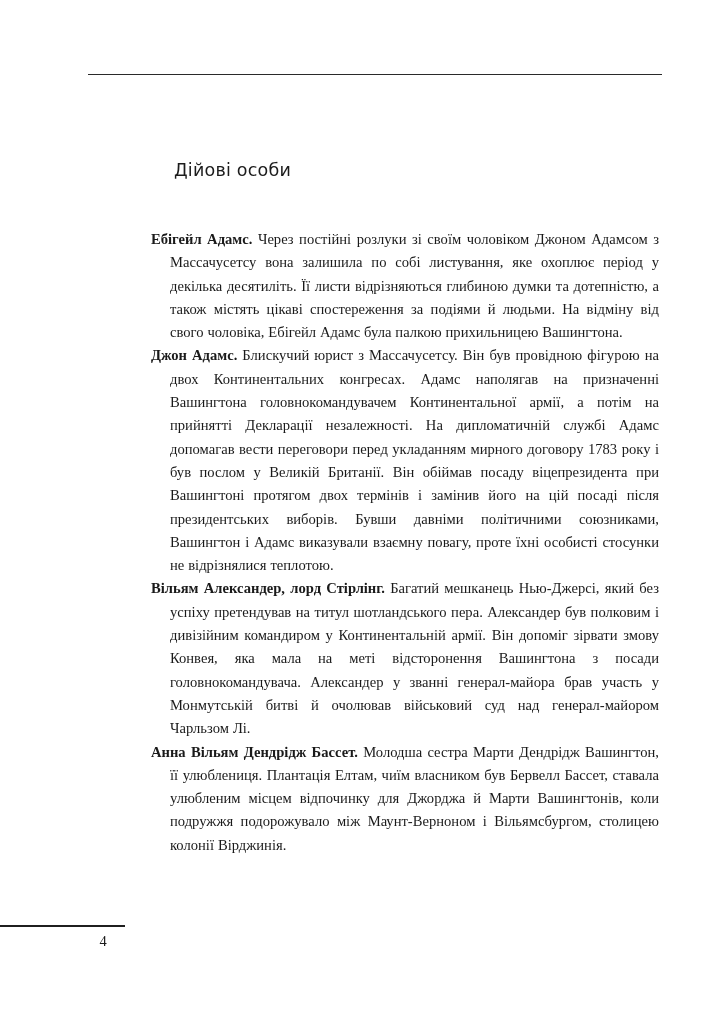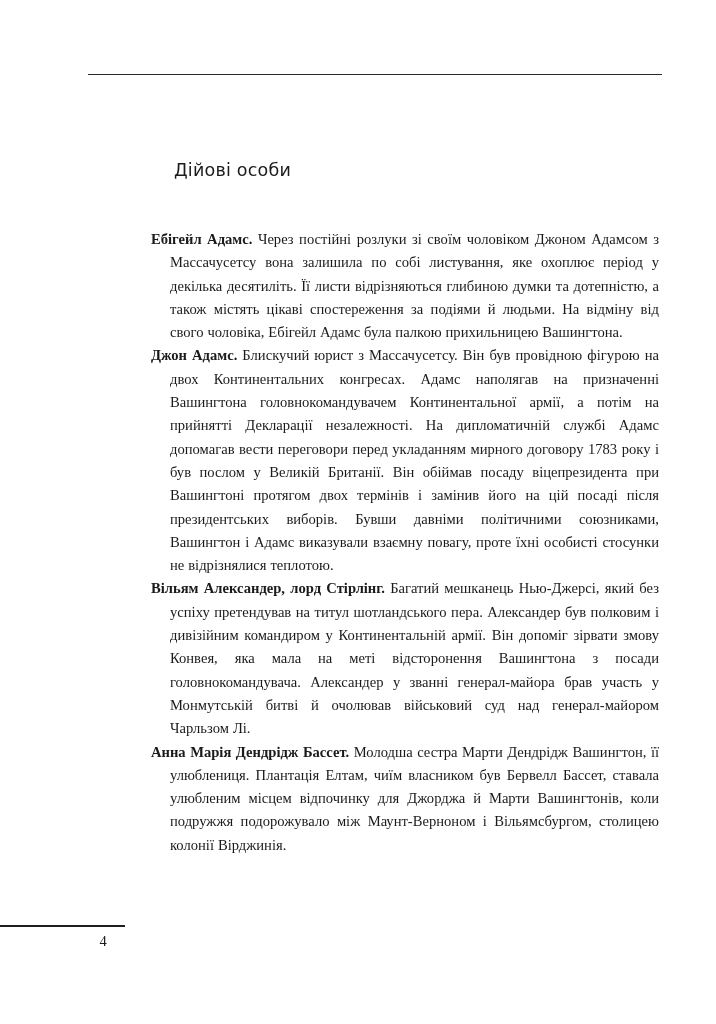--- a/index.html
+++ b/index.html
@@ -138,21 +138,21 @@
     <p class="entry">
       <span class="entry-name">Джон Адамс.</span><span> Блискучий юрист з Массачусетсу. Він був провідною фігурою на двох Континентальних конгресах. Адамс наполягав на призначенні Вашингтона головнокомандувачем Континентальної армії, а потім на прийнятті Декларації незалежності. На дипломатичній службі Адамс допомагав вести переговори перед укладанням мирного договору 1783 року і був послом у Великій Британії. Він обіймав посаду віцепрезидента при Вашингтоні протягом двох термінів і замінив його на цій посаді після президентських виборів. Бувши давніми політичними союзниками, Вашингтон і Адамс виказували взаємну повагу, проте їхні особисті стосунки не відрізнялися теплотою.</span>
     </p>
 
 
     <p class="entry">
       <span class="entry-name">Вільям Александер, лорд Стірлінг.</span><span> Багатий мешканець Нью-Джерсі, який без успіху претендував на титул шотландського пера. Александер був полковим і дивізійним командиром у Континентальній армії. Він допоміг зірвати змову Конвея, яка мала на меті відсторонення Вашингтона з посади головнокомандувача. Александер у званні генерал-майора брав участь у Монмутській битві й очолював військовий суд над генерал-майором Чарльзом Лі.</span>
     </p>
 
     <p class="entry">
-      <span class="entry-name">Анна Марія Дендрідж Бассет.</span><span> Молодша сестра Марти Дендрідж Вашингтон, її улюблениця. Плантація Елтам, чиїм власником був Бервелл Бассет, ставала улюбленим місцем відпочинку для Джорджа й Марти Вашингтонів, коли подружжя подорожувало між Маунт-Верноном і Вільямсбургом, столицею колонії Вірджинія.</span>
+      <span class="entry-name">Анна Вільям Дендрідж Бассет.</span><span> Молодша сестра Марти Дендрідж Вашингтон, її улюблениця. Плантація Елтам, чиїм власником був Бервелл Бассет, ставала улюбленим місцем відпочинку для Джорджа й Марти Вашингтонів, коли подружжя подорожувало між Маунт-Верноном і Вільямсбургом, столицею колонії Вірджинія.</span>
     </p>
 
 
   </div>
 
   <div class="footer-rule"></div>
   <div class="page-number">4</div>
 
 </div>
 

